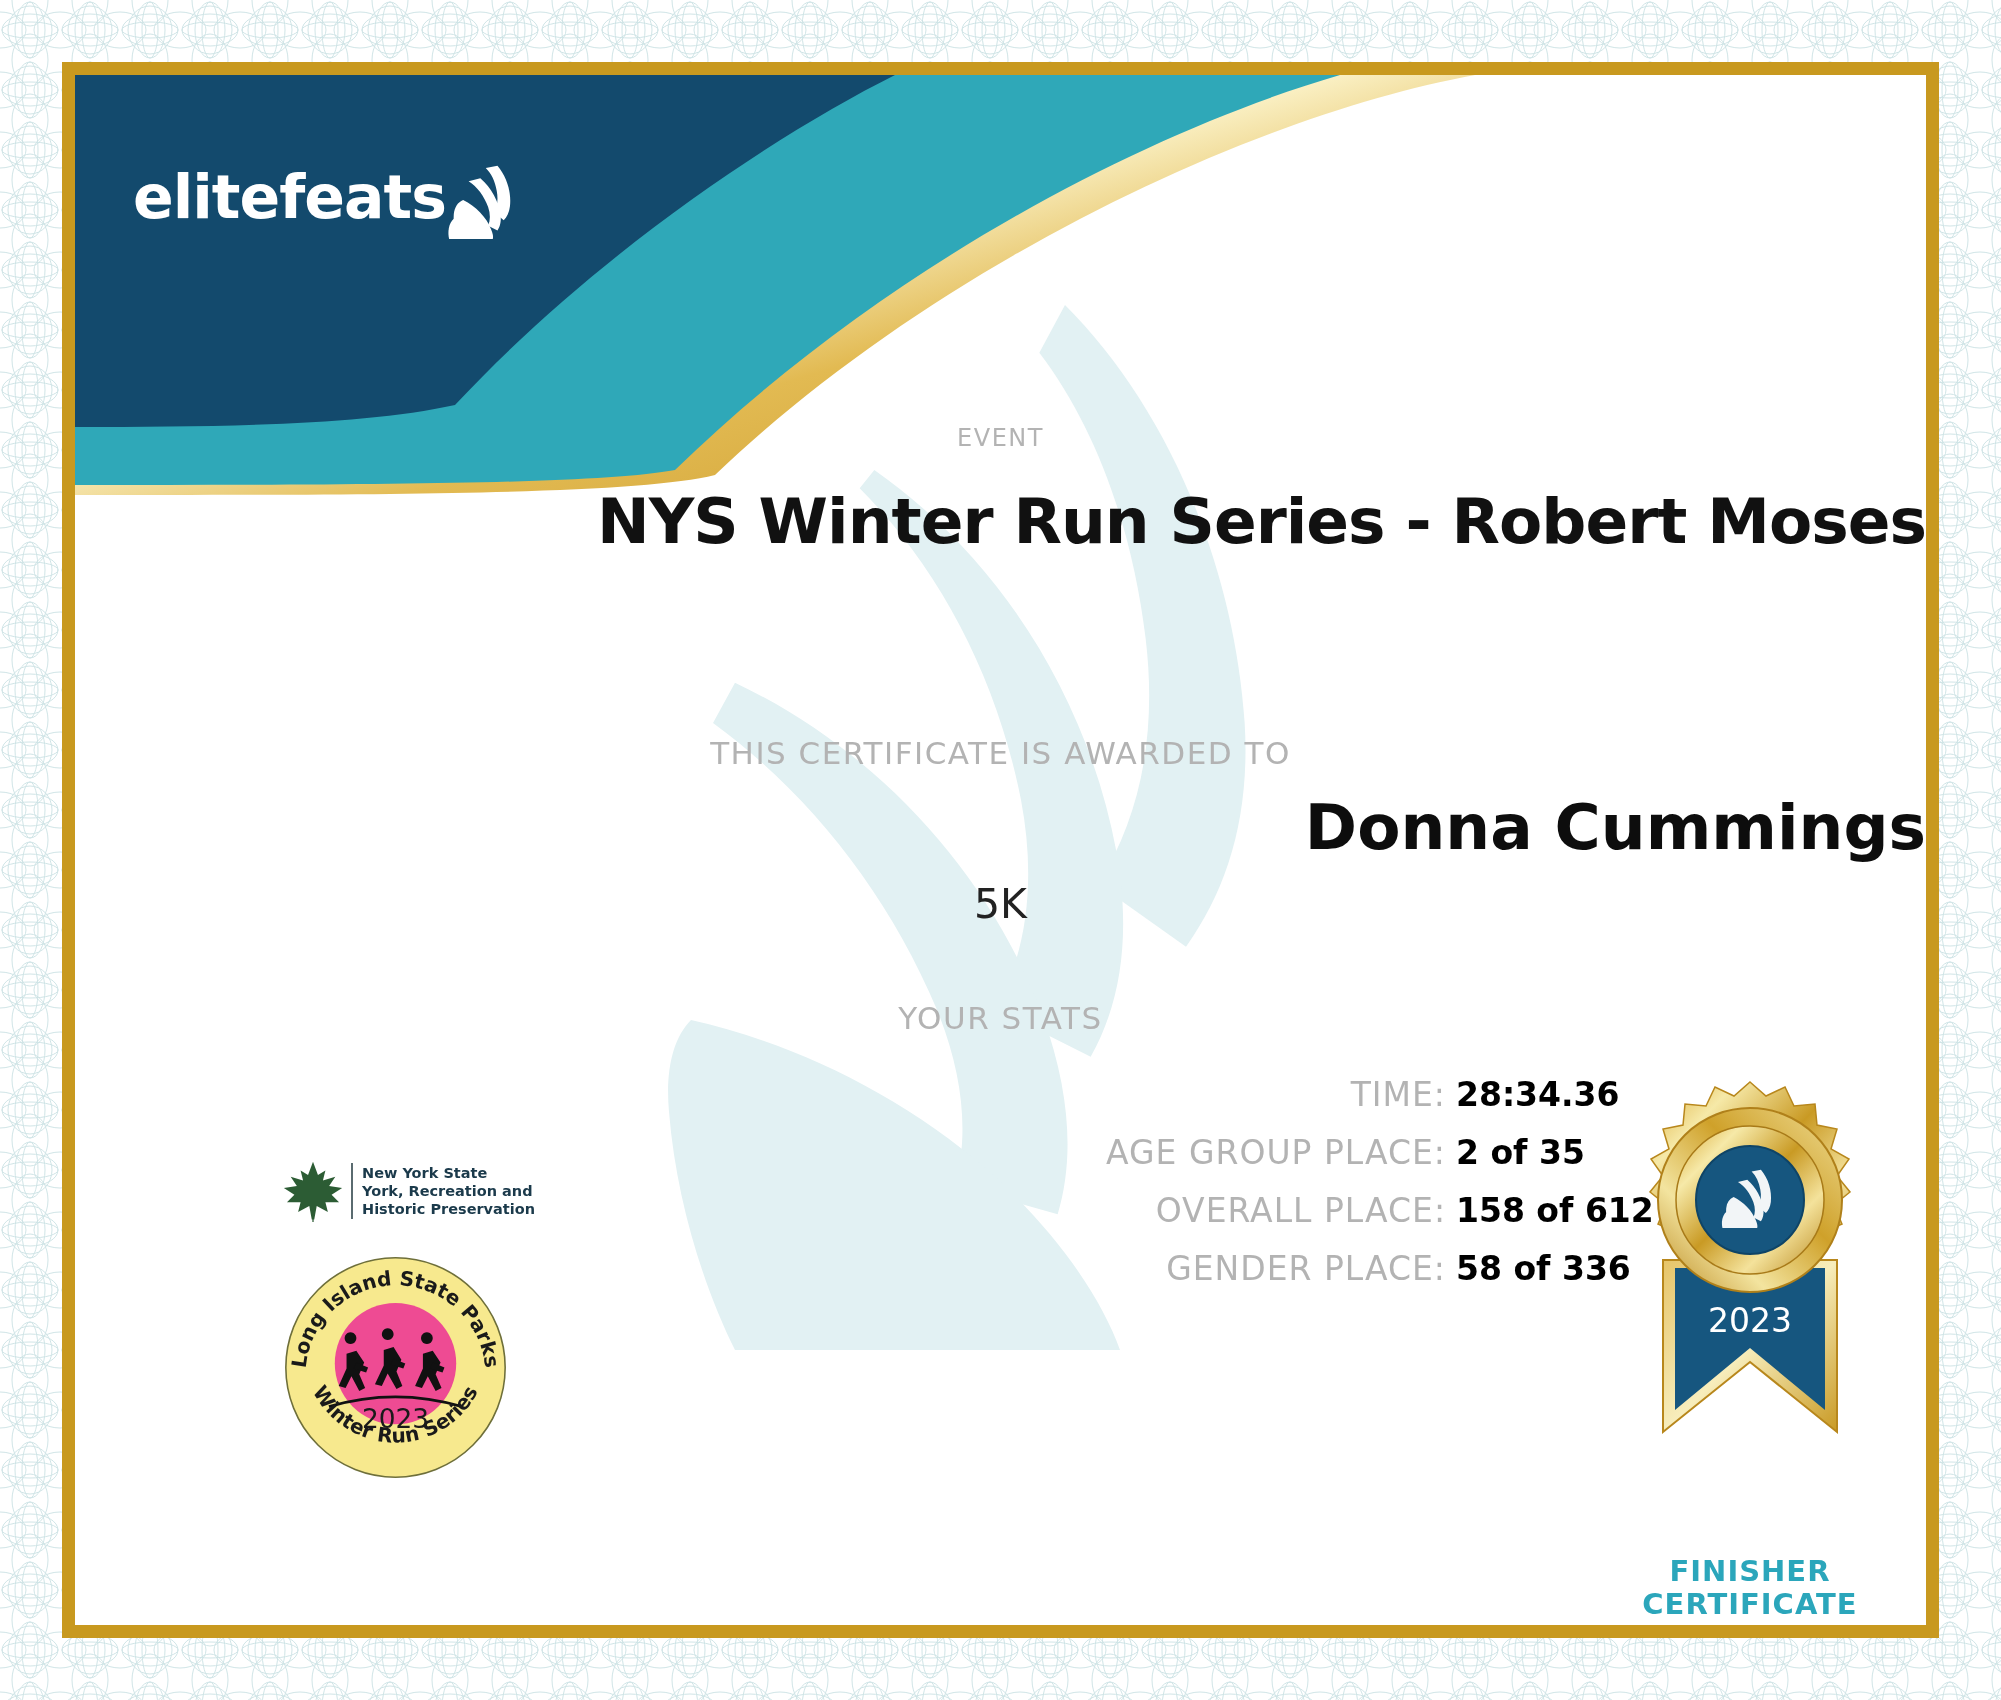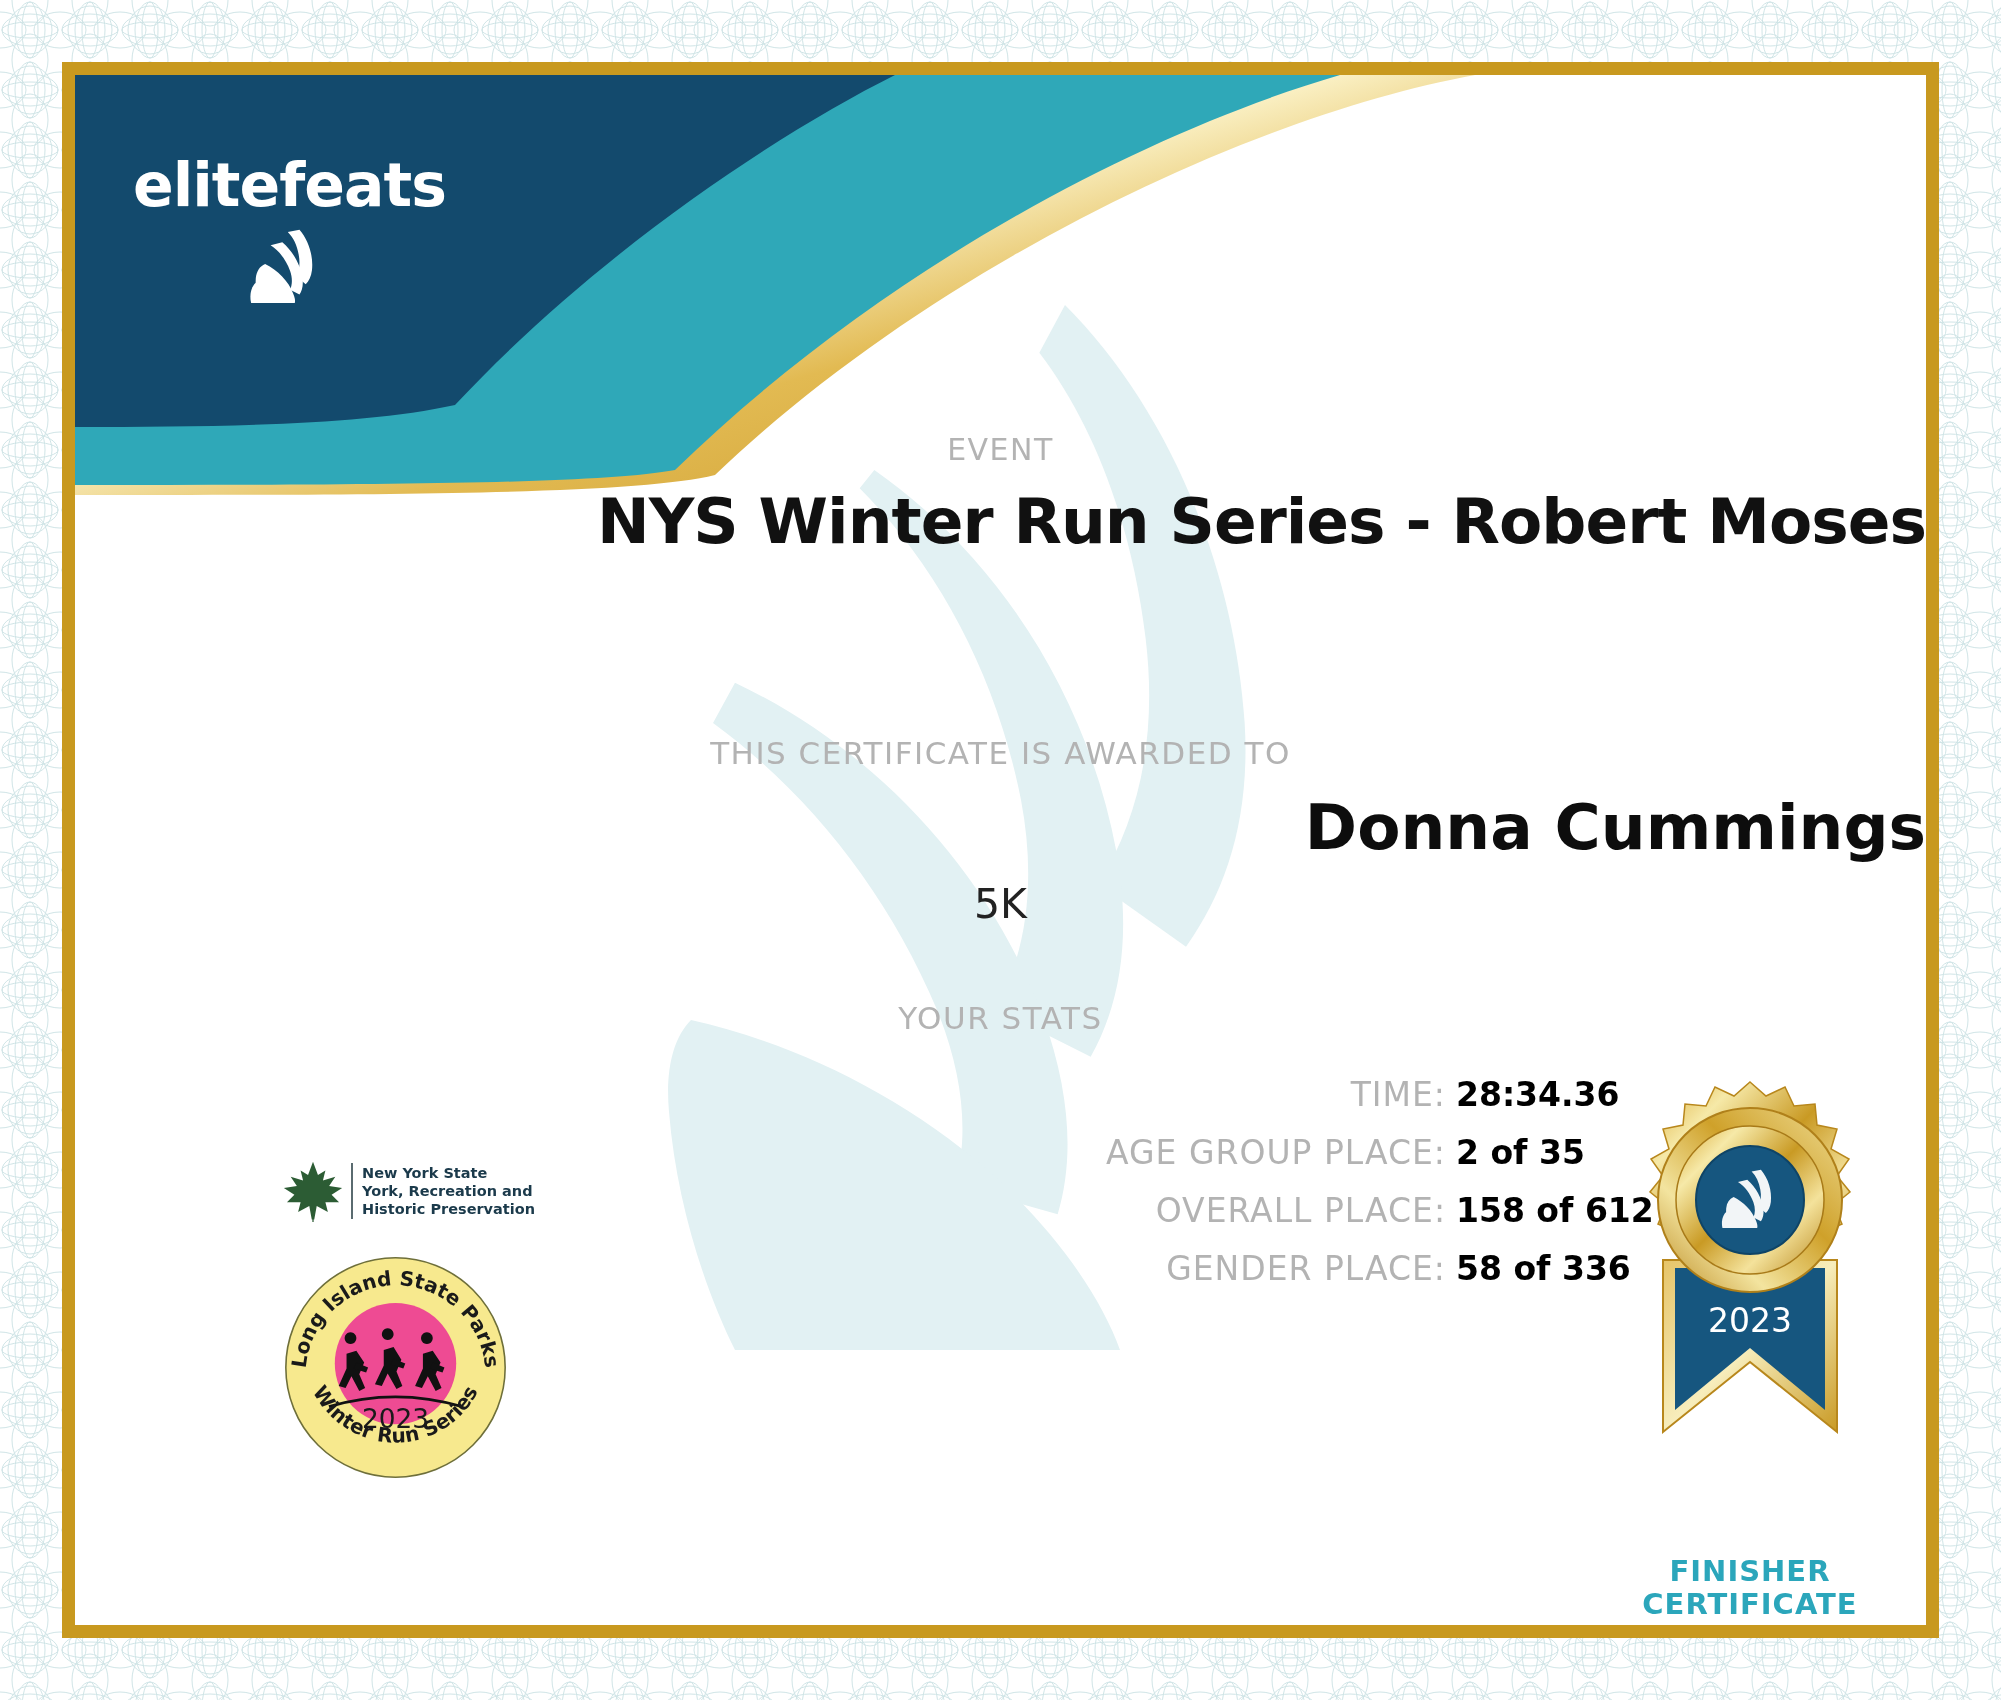--- a/index.html
+++ b/index.html
@@ -56,21 +56,21 @@
     width:1400px;height:420px;
     z-index:6;
     pointer-events:none;
   }
 
   
   .brand{
     position:absolute;
     left:58px;top:80px;
     z-index:9;
-    display:flex;align-items:center;gap:4px;flex-direction:column;
+    display:flex;align-items:center;gap:4px;
   }
   .brand-word{
     color:#ffffff;
     font-size:60px;
     font-weight:bold;
     letter-spacing:-1px;
     font-family:"DejaVu Sans", sans-serif;
     line-height:1;
   }
   .brand-wing{width:78px;height:78px;display:block;margin-left:-4px;margin-top:6px;}
@@ -82,22 +82,22 @@
     width:1851px;height:1550px;
     z-index:10;
   }
   .lbl{
     color:#b3b3b3;
     font-family:"DejaVu Sans", sans-serif;
     letter-spacing:1.5px;
     text-align:center;
   }
   .event-label{
-    position:absolute;left:0;right:0;top:357px;
-    font-size:30px;
+    position:absolute;left:0;right:0;top:349px;
+    font-size:24px;
   }
   .event-title{
     position:absolute;left:0;right:0;top:410px;
     text-align:right;
     color:#111111;
     font-size:63px;
     font-weight:bold;
     font-family:"DejaVu Sans", sans-serif;
     letter-spacing:-1px;
   }

